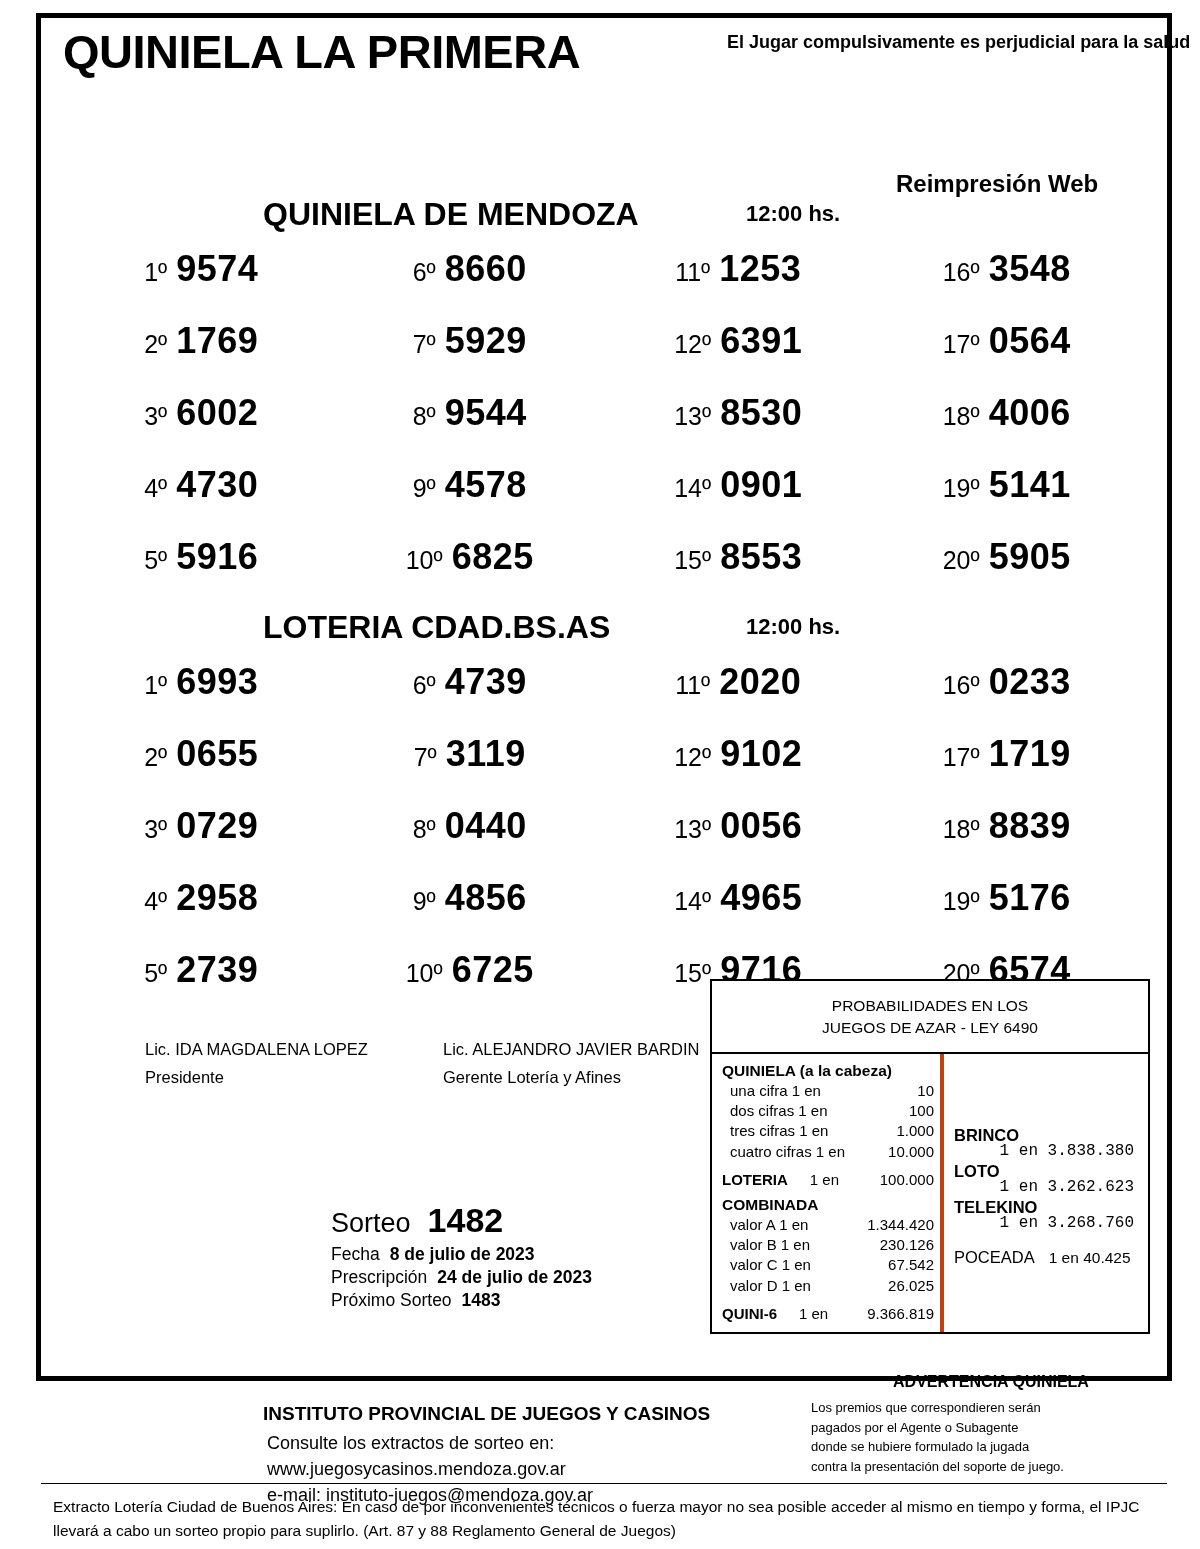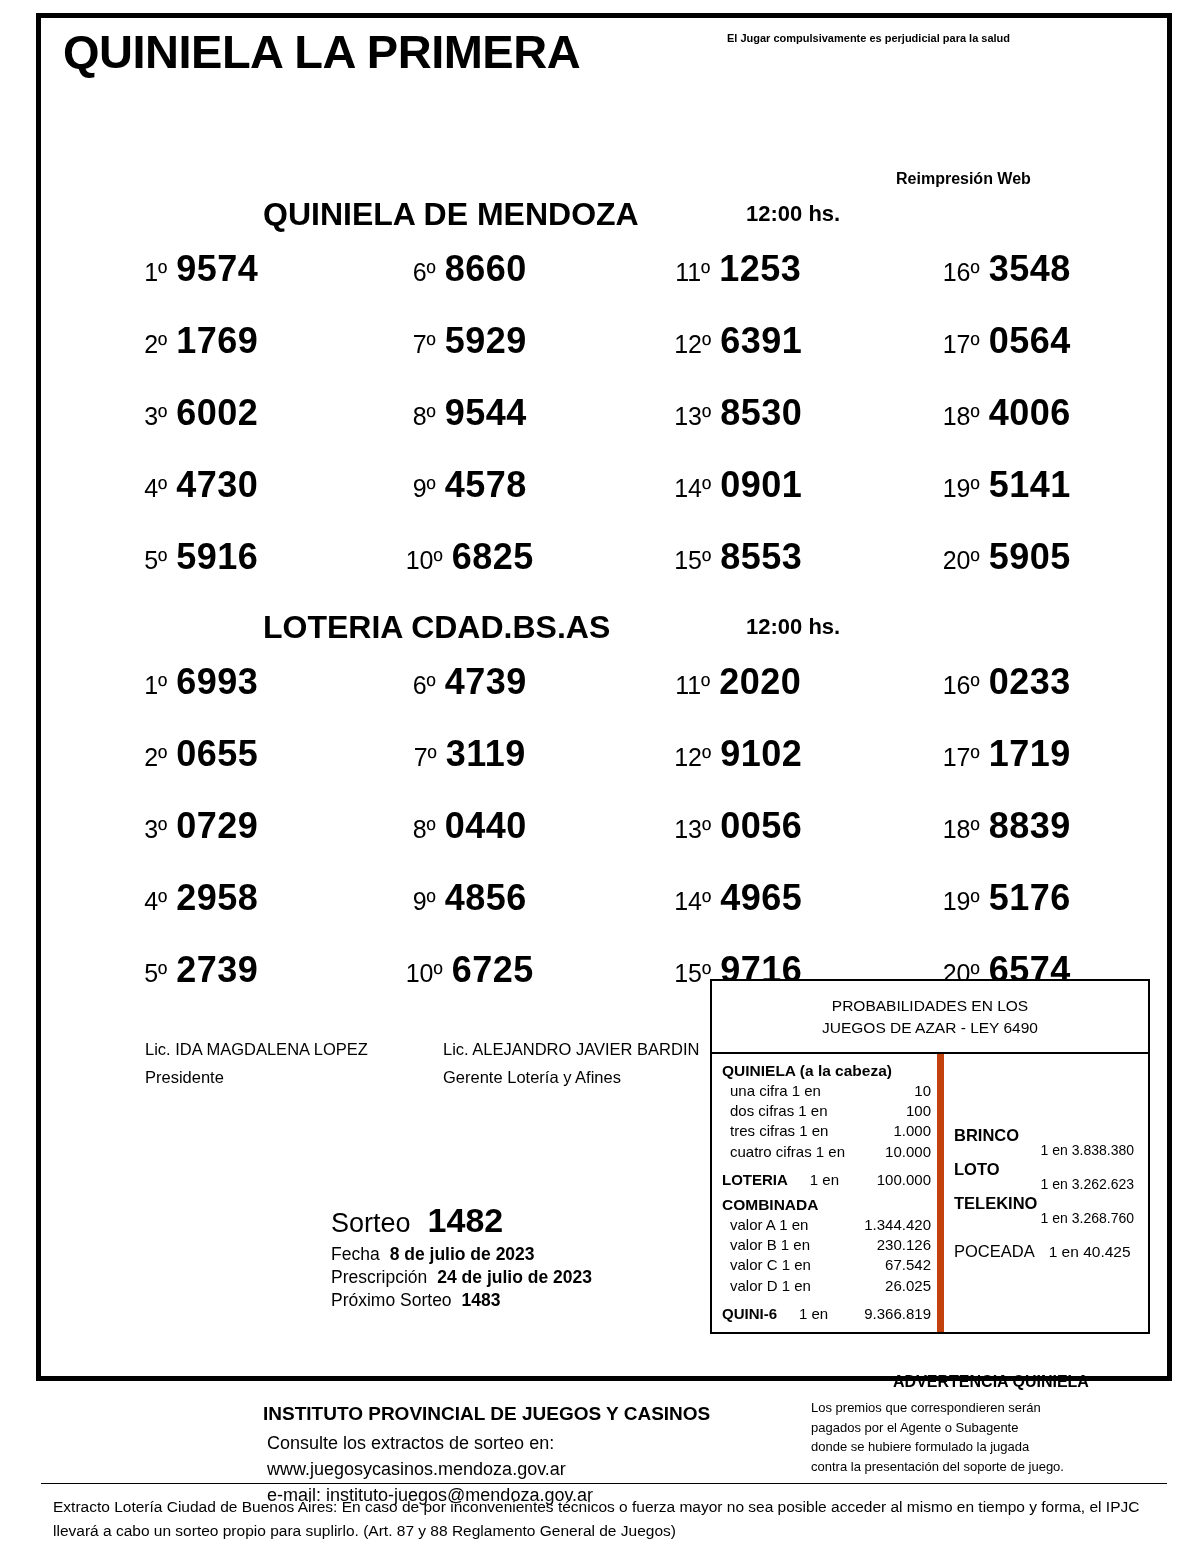--- a/index.html
+++ b/index.html
@@ -39,21 +39,21 @@
     top: 6px;
     font-size: 47px;
     font-weight: bold;
     letter-spacing: -0.5px;
     white-space: nowrap;
   }
   .warn-slogan {
     position: absolute;
     left: 686px;
     top: 14px;
-    font-size: 11px;
+    font-size: 18px;
     font-weight: bold;
     white-space: nowrap;
   }
 
   
   .draw-section { position: absolute; left: 0; width: 100%; }
   #draw-mendoza { top: 152px; }
   #draw-bsas    { top: 565px; }
 
   .draw-head { position: relative; height: 62px; }
@@ -70,21 +70,21 @@
     left: 705px;
     top: 31px;
     font-size: 22px;
     font-weight: bold;
     white-space: nowrap;
   }
   .reprint-flag {
     position: absolute;
     left: 855px;
     top: 0px;
-    font-size: 16px;
+    font-size: 24px;
     font-weight: bold;
     white-space: nowrap;
   }
 
   .results-grid {
     position: relative;
     margin-top: 16px;
     display: grid;
     grid-template-columns: repeat(4, 1fr);
     column-gap: 0px;
@@ -156,21 +156,21 @@
     border-bottom: 2px solid #000;
     text-align: center;
     padding: 14px 0 12px 0;
     font-size: 15.5px;
     font-weight: normal;
     line-height: 1.45;
   }
   .prob-body { display: flex; align-items: stretch; }
   .prob-col-left {
     width: 232px;
-    border-right: 7px solid #c2410c;
+    border-right: 4px solid #c2410c;
     box-sizing: border-box;
     padding: 8px 6px 8px 10px;
   }
   .prob-col-right {
     flex: 1;
     box-sizing: border-box;
     padding: 8px 8px 16px 10px;
     position: relative;
   }
   .prob-group-title {
@@ -203,25 +203,26 @@
   .prob-inline .mid { margin-left: 10px; margin-right: auto; padding-left: 12px;}
   .prob-inline .odds { }
 
   .rgame { margin-bottom: 2px; }
   .rgame .gname {
     font-size: 16.5px;
     font-weight: bold;
     white-space: nowrap;
   }
   .rgame .godds {
-    font-size: 14px;
+    font-size: 16px;
     white-space: nowrap;
     text-align: right;
     margin-top: -3px;
     padding-right: 6px;
+    font-family: Liberation Mono, monospace;
   }
   .rgame-inline {
     display: flex;
     align-items: baseline;
     white-space: nowrap;
     margin-top: 16px;
   }
   .rgame-inline .gname { font-size: 16.5px; font-weight: normal; }
   .rgame-inline .godds { font-size: 15.5px; margin-left: 14px; }
 

